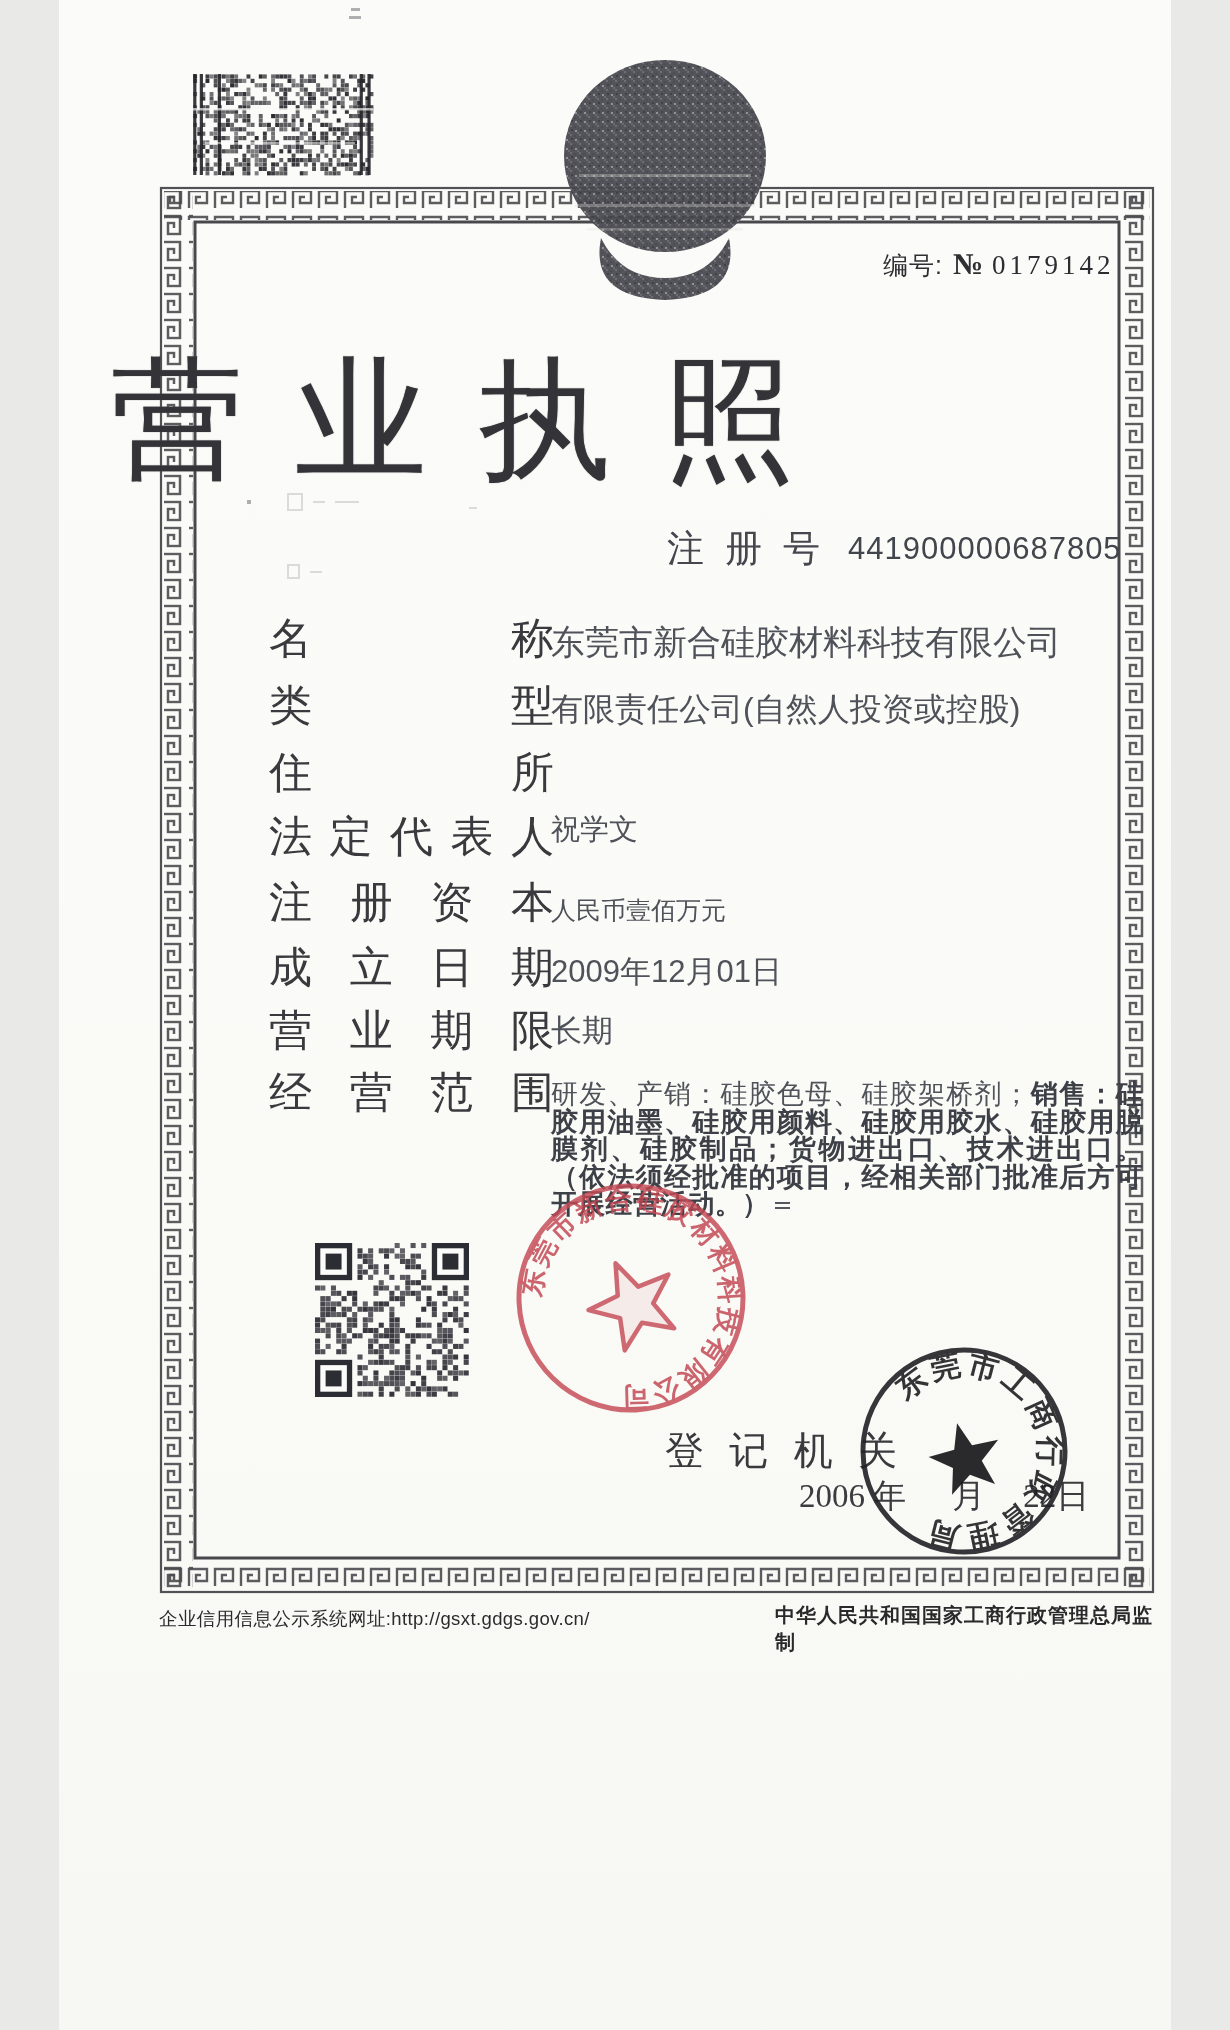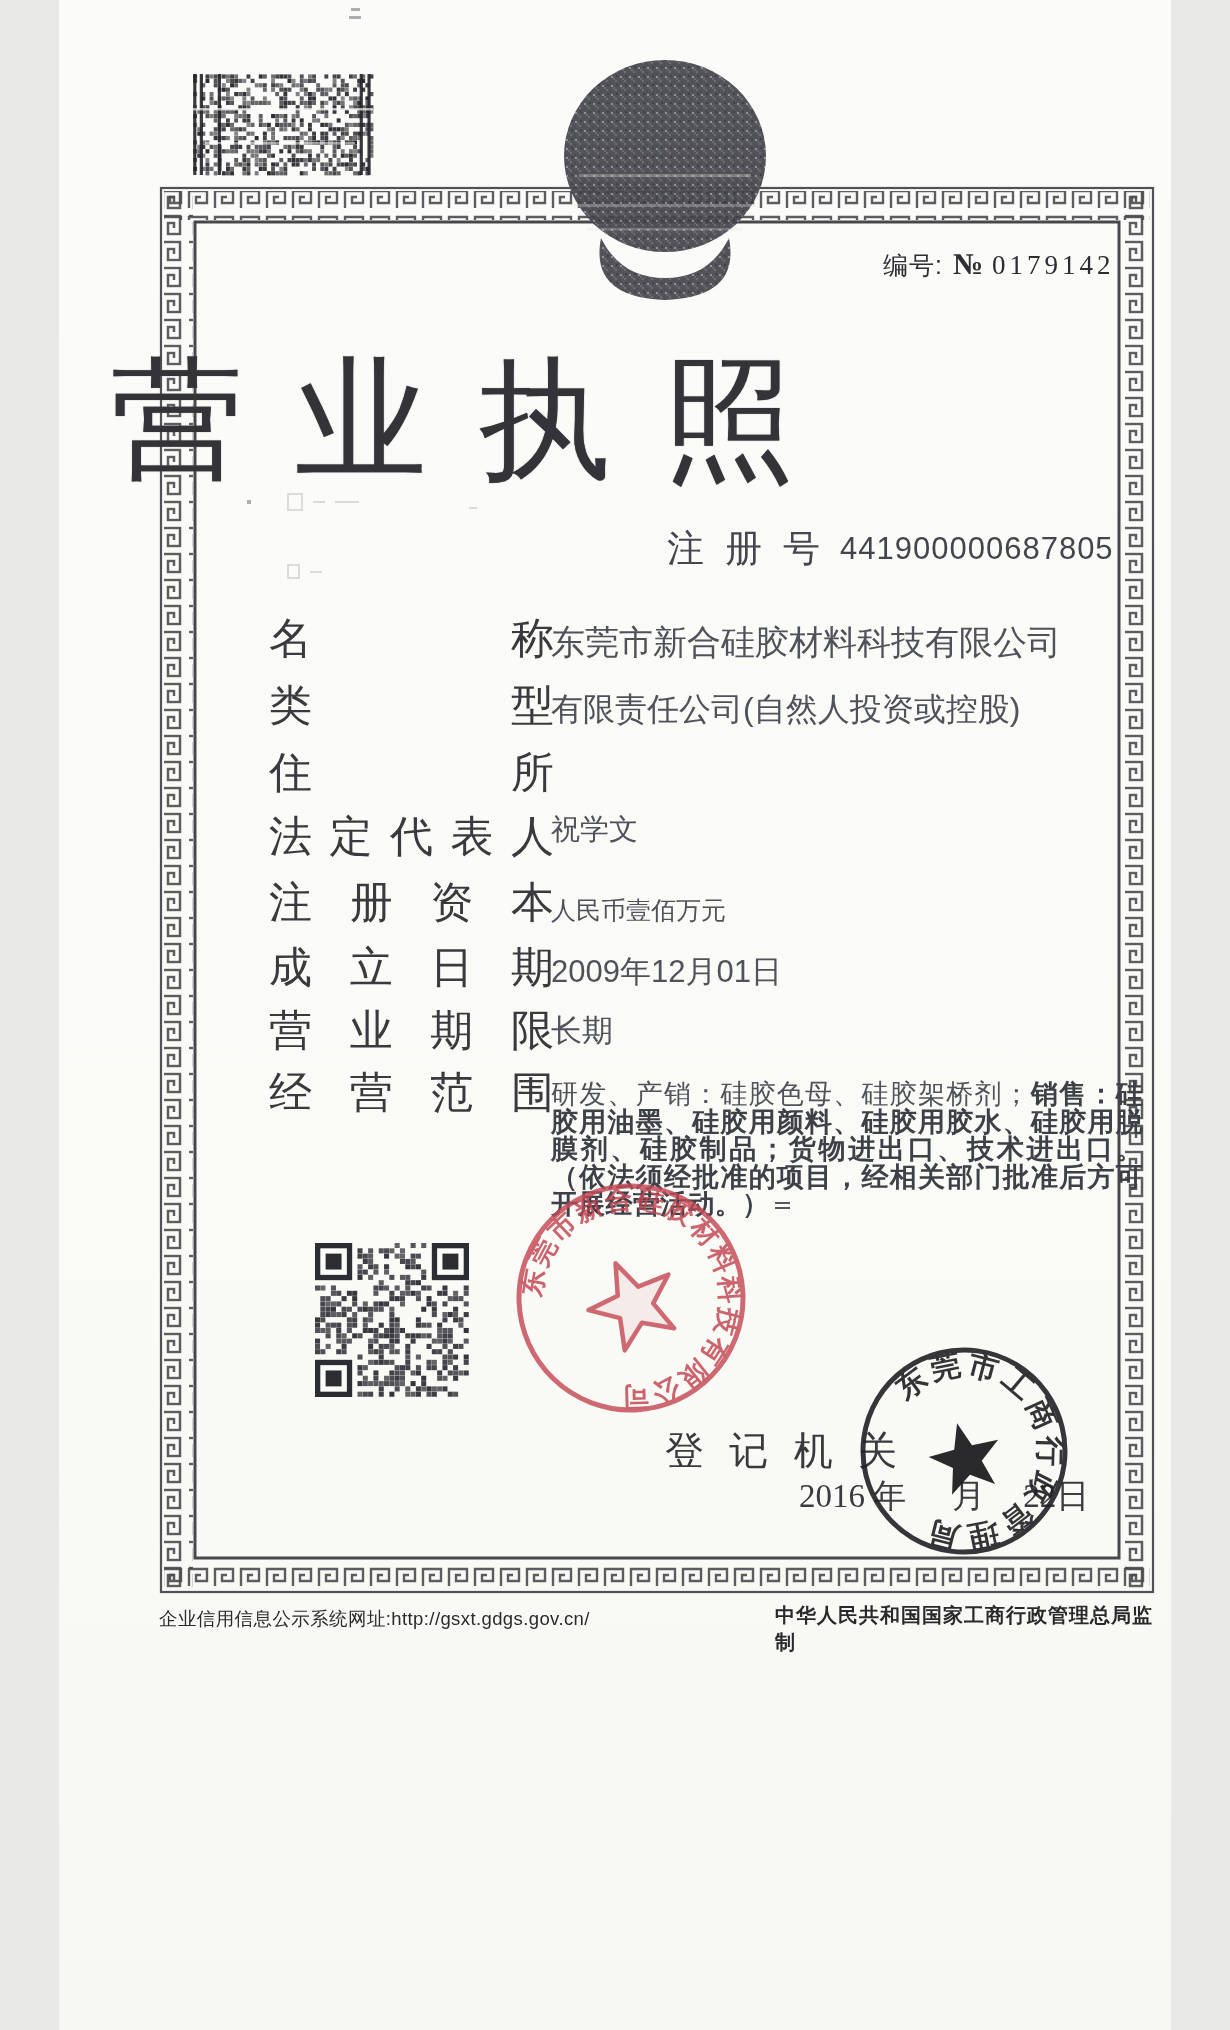--- a/index.html
+++ b/index.html
@@ -19,21 +19,21 @@
   .serial{position:absolute;left:824px;top:247px;font-size:25px;color:#2e2e33;white-space:nowrap;letter-spacing:1px;}
   .serial .nomark{font-family:"Liberation Serif",serif;font-weight:bold;font-size:30px;padding:0 8px 0 10px;}
   .serial .num{font-family:"Liberation Serif",serif;font-size:27px;letter-spacing:4px;color:#2c2c31;}
   
   .title{position:absolute;left:0;top:332px;width:1230px;text-align:left;
     font-size:132px;font-weight:normal;letter-spacing:52px;text-indent:52px;
     color:#343438;text-shadow:0 0 1px #55555a;}
   
   .regno{position:absolute;left:608px;top:524px;display:flex;align-items:baseline;white-space:nowrap;}
   .regno .lbl{font-size:37px;color:#46464e;}
-  .regno .val{margin-left:20px;font-size:31px;letter-spacing:1px;color:#43454c;position:relative;top:-2px;}
+  .regno .val{margin-left:28px;font-size:31px;letter-spacing:1px;color:#43454c;position:relative;top:-2px;}
   
   .jl{display:flex;justify-content:space-between;}
   
   .row{position:absolute;left:210px;display:flex;align-items:flex-start;}
   .row .lbl{width:285px;flex:0 0 285px;font-size:43px;color:#3a3a3e;}
   .row .val{margin-left:-3px;padding-left:0;color:#50525a;}
   .r1{top:610px}.r2{top:677px}.r3{top:744px}.r4{top:808px}
   .r5{top:874px}.r6{top:939px}.r7{top:1002px}.r8{top:1064px}
   .v1{font-size:34px;margin-top:10px;color:#4b4d55}
   .v2{font-size:32px;margin-top:11px}
@@ -1046,21 +1046,21 @@
   <div class="regauth">
     <span class="lbl jl">
         <span>登</span>
         <span>记</span>
         <span>机</span>
         <span>关</span>
       </span>
   </div>
 
   <div class="date">
-    <span>2016 年</span><span class="m">月</span><span class="d">22日</span>
+    <span>2006 年</span><span class="m">月</span><span class="d">22日</span>
   </div>
 
   <svg class="seal-black" width="218" height="218" viewBox="0 0 218 218">
     <g transform="rotate(-14 109 109)" opacity=".9">
       <circle cx="109" cy="109" r="101" fill="none" stroke="#222226" stroke-width="5"></circle>
       <path id="blkArc" d="M33,109 A76,76 0 1,1 185,109 A76,76 0 1,1 33,109" fill="none"></path>
       <text font-size="30" letter-spacing="4" fill="#1f1f23" font-weight="bold">
         <textPath href="#blkArc" startOffset="72">东莞市工商行政管理局</textPath>
       </text>
       <g transform="translate(109,118) scale(0.82)">

